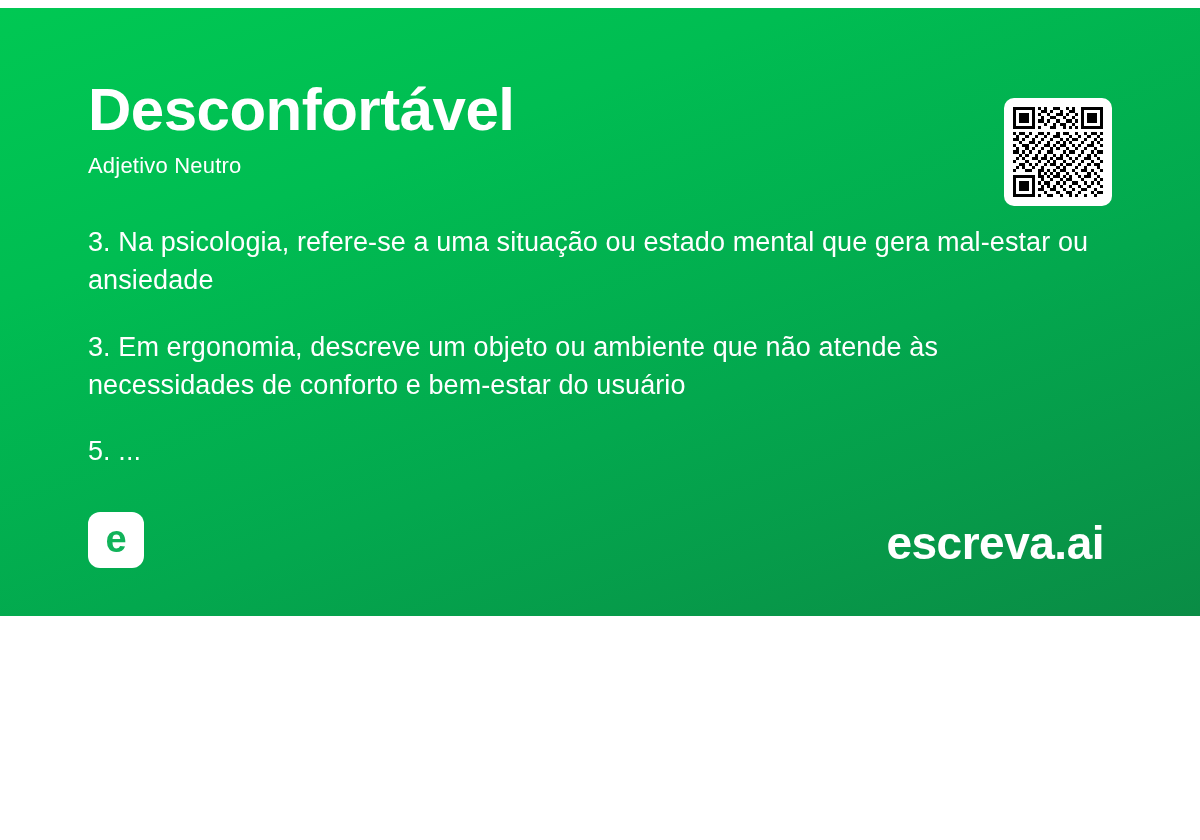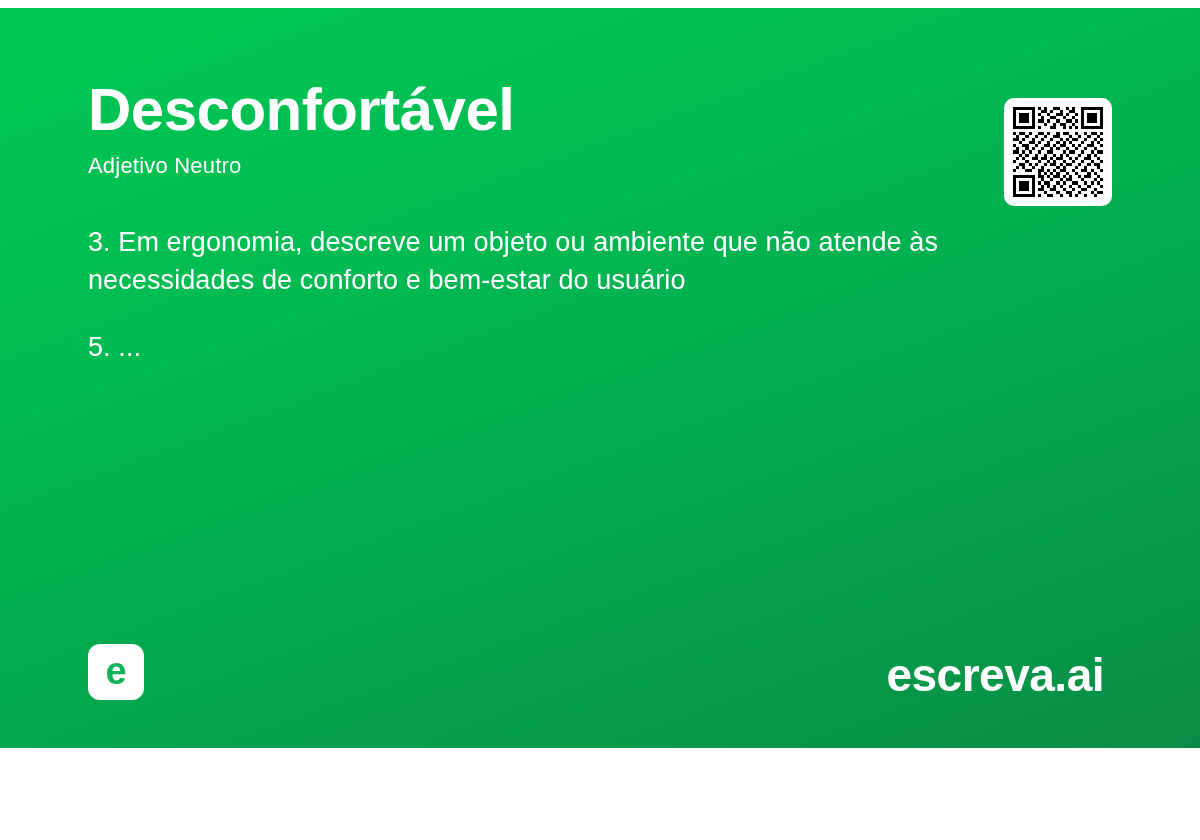--- a/index.html
+++ b/index.html
@@ -11,21 +11,21 @@
     width: 1200px;
     height: 840px;
     font-family: "Liberation Sans", sans-serif;
     overflow: hidden;
   }
   .card {
     position: absolute;
     left: 0;
     top: 8px;
     width: 1200px;
-    height: 740px;
+    height: 608px;
     background: linear-gradient(160deg, #00c853 0%, #00bd52 28%, #03a84e 62%, #0a8c45 100%);
     overflow: hidden;
   }
   .card-inner {
     position: absolute;
     left: 0;
     top: 0;
     right: 0;
     bottom: 0;
     padding: 70px 88px 0 88px;
@@ -116,20 +116,21 @@
 </head>
 <body>
 
 <div class="card">
   <div class="card-inner">
 
     <h1 class="word">Desconfortável</h1>
     <div class="pos">Adjetivo Neutro</div>
 
     <div class="definitions">
+      <div class="definition">3. Na psicologia, refere-se a uma situação ou estado mental que gera mal-estar ou ansiedade</div>
       <div class="definition">3. Em ergonomia, descreve um objeto ou ambiente que não atende às necessidades de conforto e bem-estar do usuário</div>
       <div class="definition">5. ...</div>
     </div>
 
   </div>
 
   <div class="qr">
     <svg viewBox="0 0 29 29" shape-rendering="crispEdges" aria-hidden="true">
       <rect width="29" height="29" fill="#ffffff"></rect>
       <g fill="#000000">

